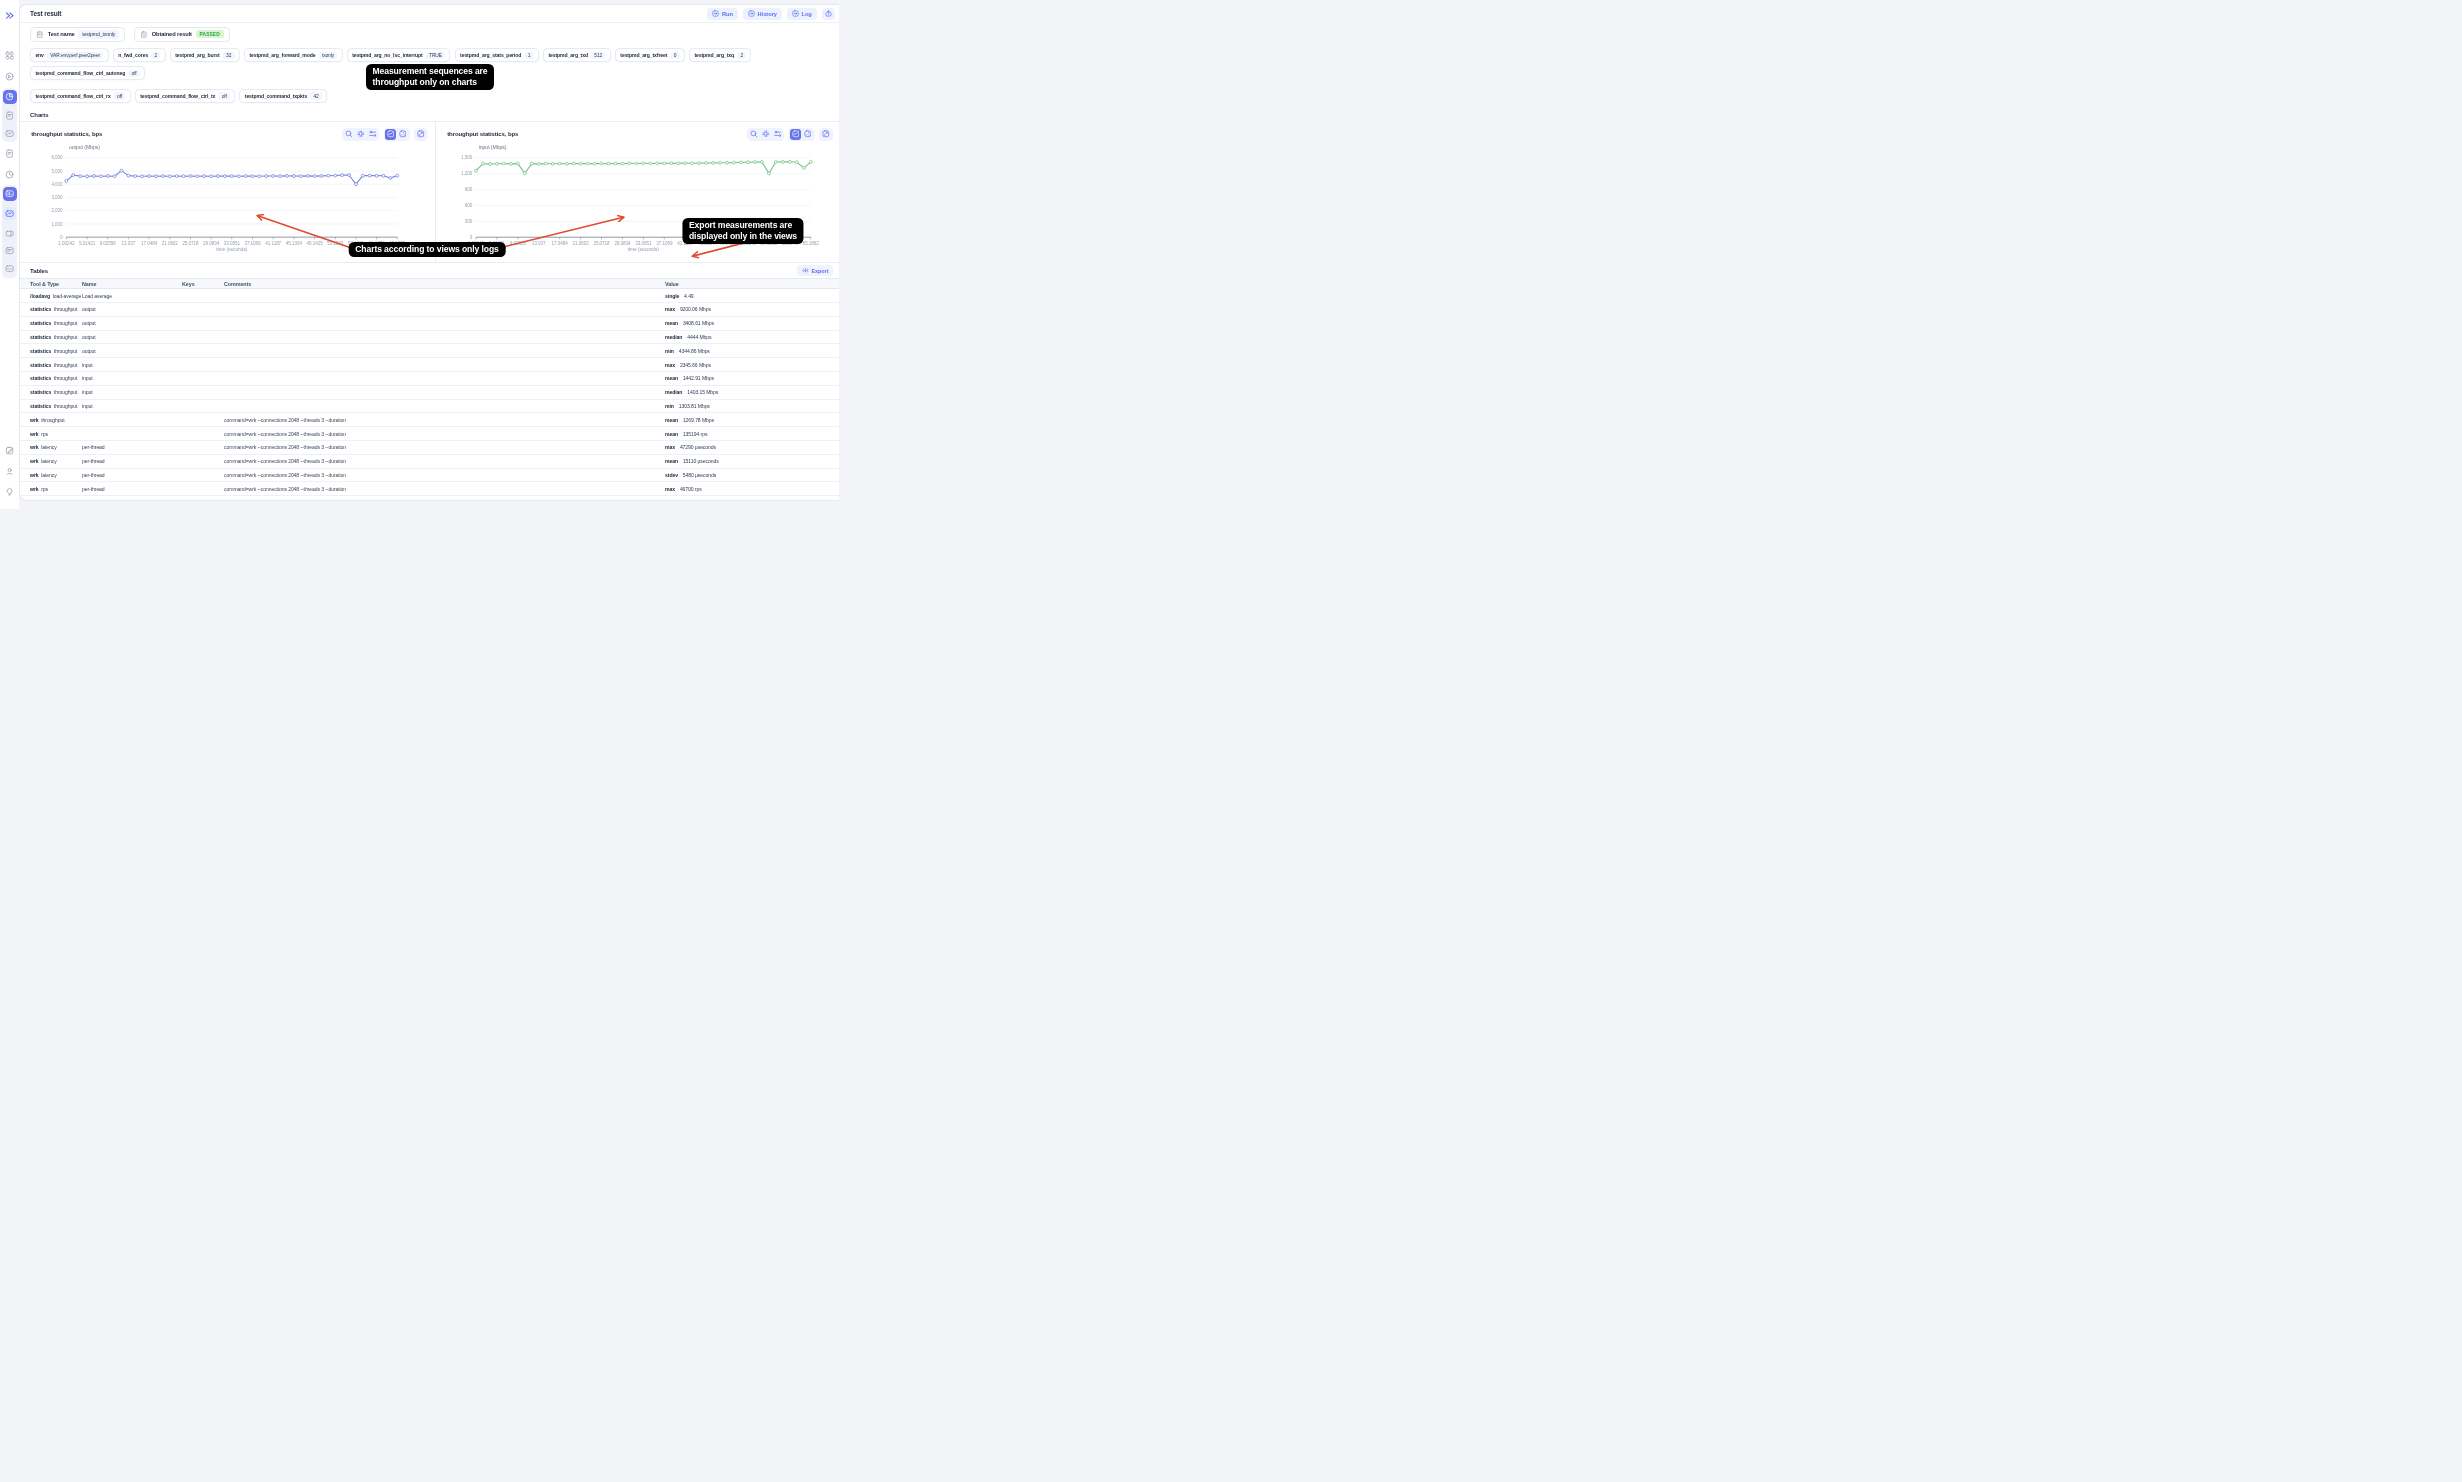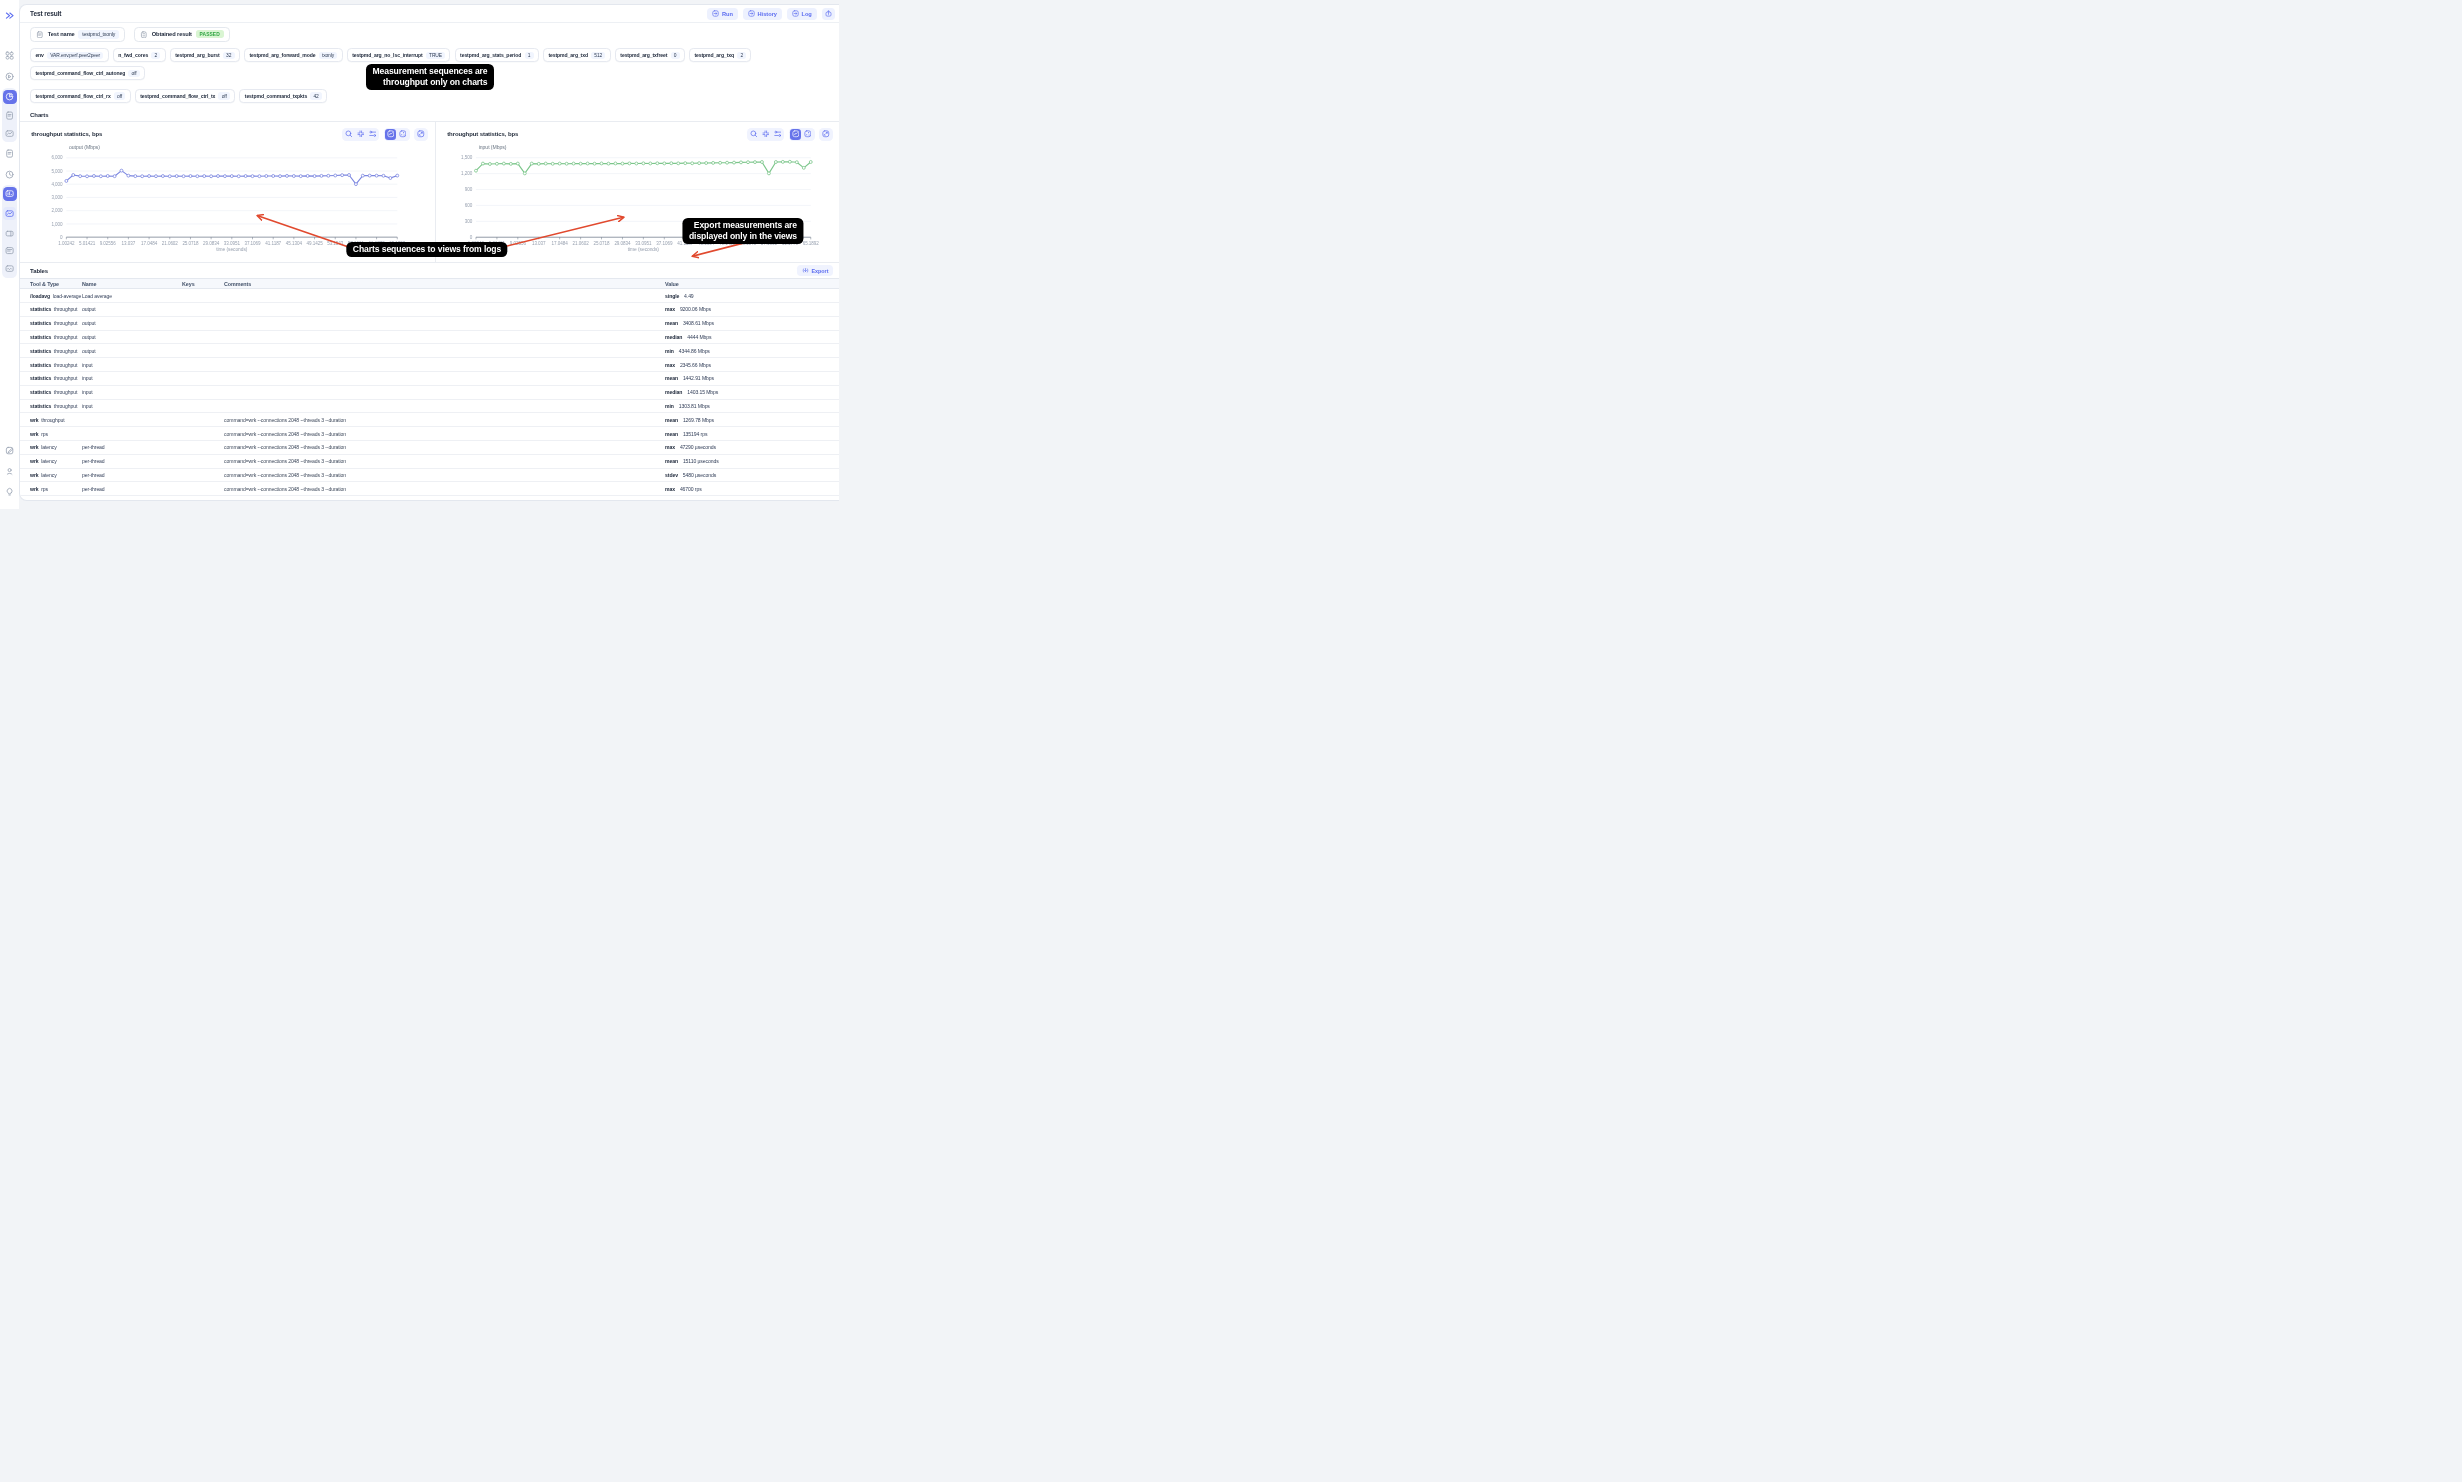--- a/index.html
+++ b/index.html
@@ -75,21 +75,21 @@
   .cell-tool b { font-weight:700; color:#222c3e; }
   .cell-comments { font-size:5.1px; color:#3f4a5c; }
   .cell-value { display:flex; gap:4.9px; }
   .cell-value b { font-weight:700; color:#222c3e; }
   .exp-btn { display:flex; align-items:center; gap:2.7px; background:#f0f3fe; color:#5b6cf0; border:none;
     border-radius:3.8px; height:10.8px; padding:0 4.3px; font-size:5.4px; font-weight:600; font-family:inherit; cursor:pointer; }
   .exp-btn svg { width:7px; height:7px; }
 
   
   .ann { position:absolute; transform:translateX(-50%); background:#000; color:#fff; font-weight:800;
-    font-size:8.6px; line-height:1.28; text-align:right; padding:1.6px 6.5px 2.7px; border-radius:5.4px;
+    font-size:8.6px; line-height:1.28; text-align:left; padding:1.6px 6.5px 2.7px; border-radius:5.4px;
     z-index:40; white-space:nowrap; letter-spacing:-0.1px; }
   .overlay { position:absolute; left:0; top:0; z-index:39; pointer-events:none; }
 </style>
 </head>
 <body>
 
 <div class="app">
   <aside class="sidebar" id="sidebar">
       <div class="sb-group" style="top: 88px; height: 54px;"></div>
       <div class="sb-group" style="top: 185px; height: 93px;"></div>
@@ -858,21 +858,21 @@
 
     </div>
   </div>
 </div>
 
 <div class="ann" style="left:430px; top:64px;">
   <div>Measurement sequences are</div>
   <div>throughput only on charts</div>
 </div>
 <div class="ann" style="left:427px; top:242px;">
-  <div>Charts sequences to views from logs</div>
+  <div>Charts according to views only logs</div>
 </div>
 <div class="ann" style="left:743px; top:218px;">
   <div>Export measurements are</div>
   <div>displayed only in the views</div>
 </div>
 
 <svg class="overlay" width="839" height="509" viewBox="0 0 1556 944">
   <defs>
     <marker id="ah" viewBox="0 0 10 10" refX="8" refY="5" markerWidth="4.6" markerHeight="4.6" orient="auto-start-reverse">
       <path d="M0.5 0.8 L9 5 L0.5 9.2" fill="none" stroke="#e1492e" stroke-width="2" stroke-linecap="round" stroke-linejoin="round"></path>

